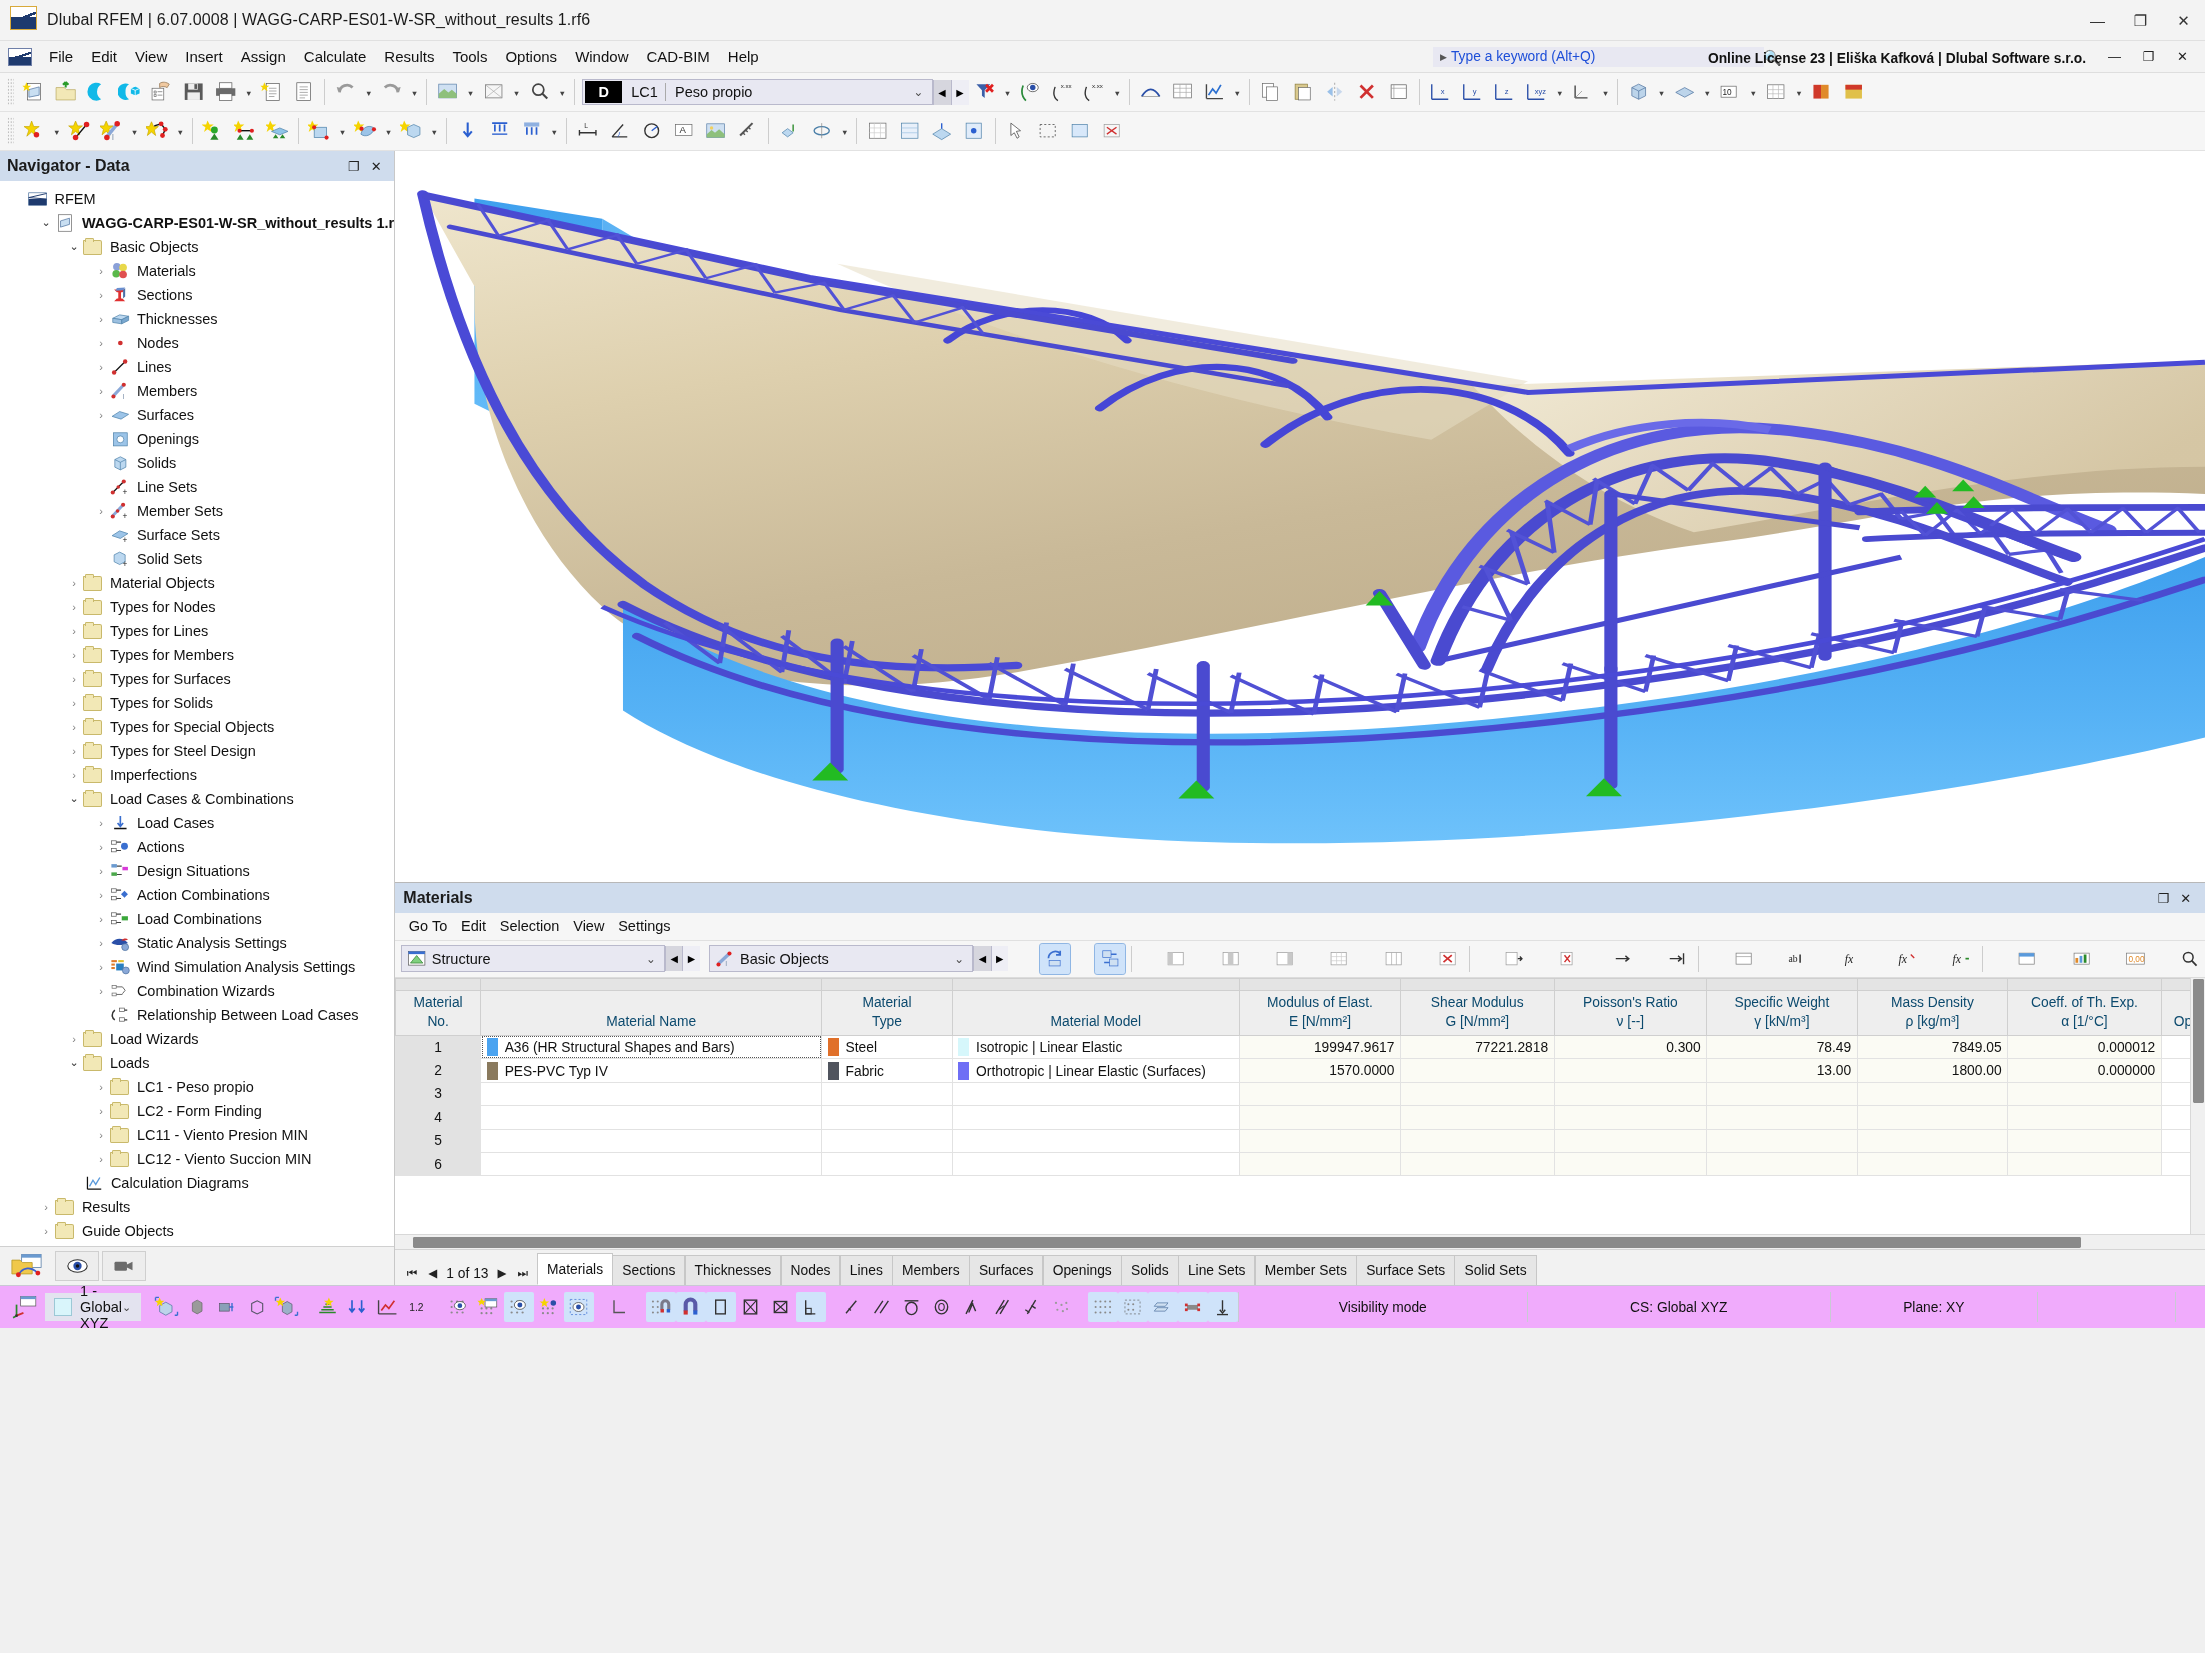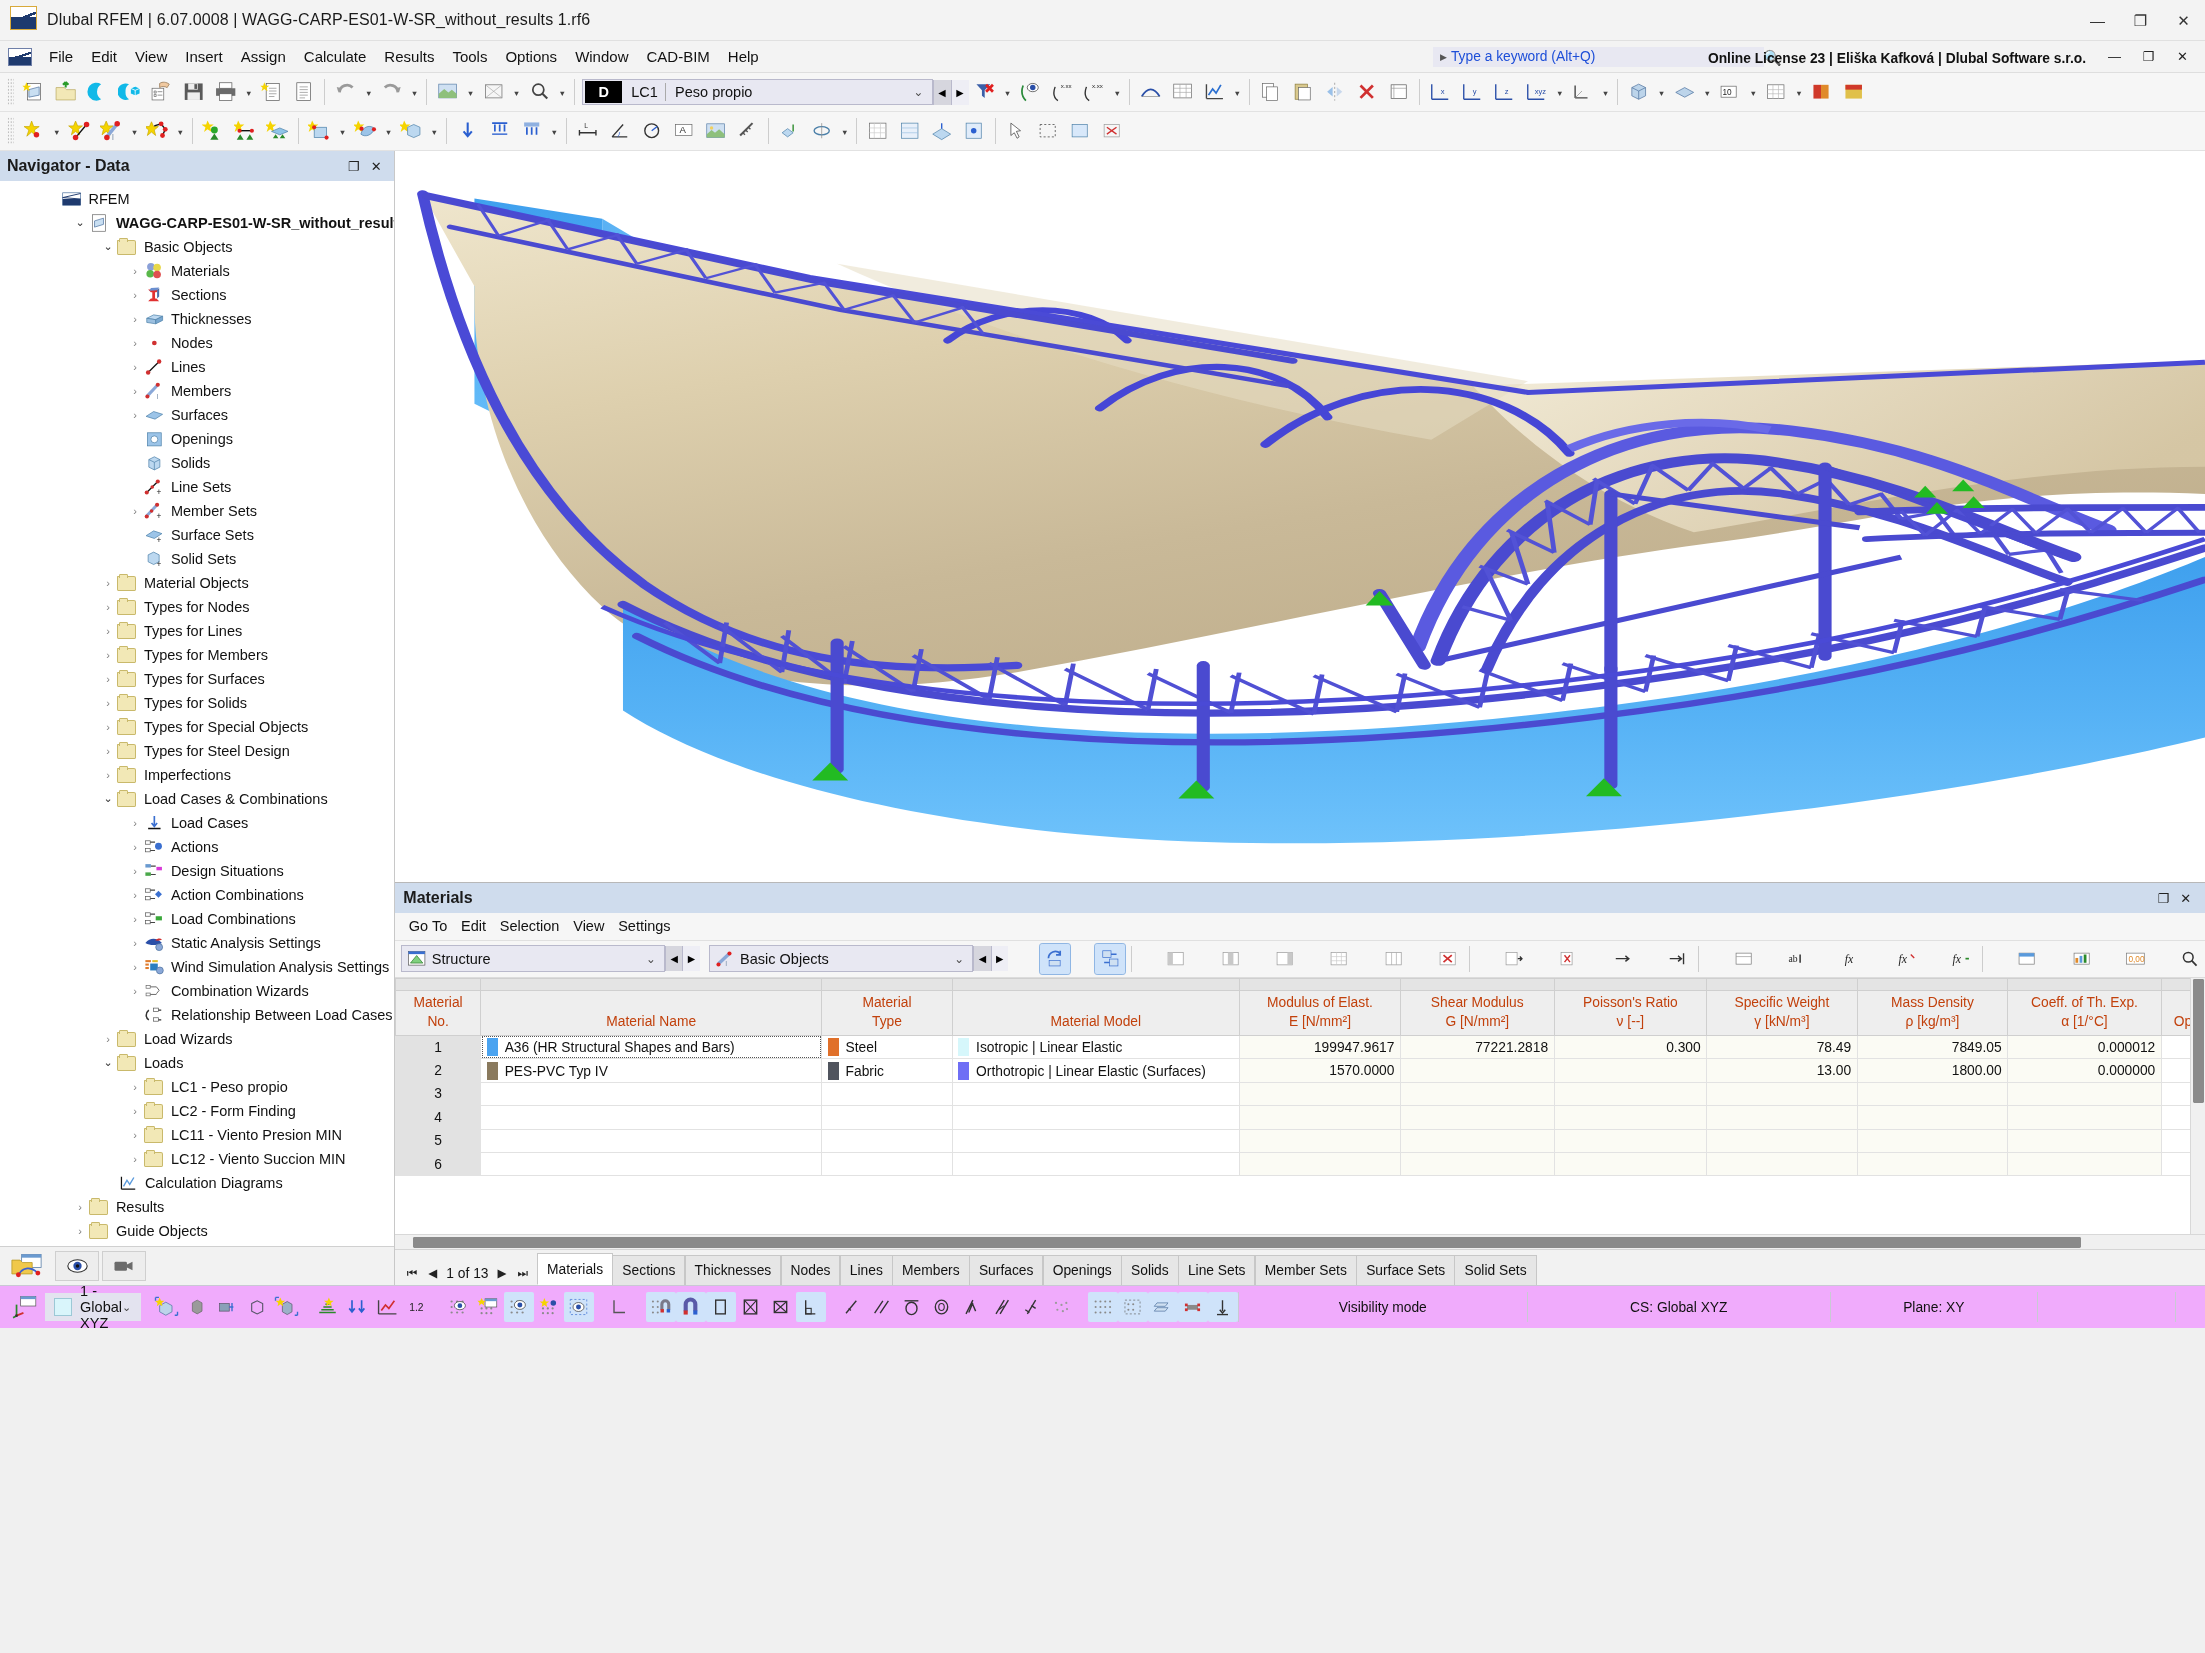--- a/index.html
+++ b/index.html
@@ -95,21 +95,21 @@
   .nav {
     width:395px; background:#fff; display:flex; flex-direction:column;
     border-right:0.7px solid #c8c8c8; flex:none;
   }
   .nav-header {
     height:30px; background:#cfdced; display:flex; align-items:center;
     padding:0 6.9px; flex:none;
   }
   .nav-title { font-size:16px; font-weight:bold; color:#1b1b1b; flex:1; }
   .nav-hbtn { font-size:13px; color:#222; padding:0 5.5px; }
-  .nav-tree { flex:1; overflow:hidden; padding-top:5.5px; background:#fff;margin-left:34px; }
+  .nav-tree { flex:1; overflow:hidden; padding-top:5.5px; background:#fff; }
   .row { height:24px; display:flex; align-items:center; font-size:14.5px; color:#111; white-space:nowrap; }
   .chev { width:18px; text-align:center; font-size:11px; color:#808080; flex:none; }
   .chev.open { color:#333; }
   .nochev { width:18px; flex:none; }
   .tico { width:20.7px; height:18px; margin-right:6.2px; position:relative; flex:none; }
   .folder { width:18.6px; height:14.5px; background:#f2e8b6; border:0.7px solid #c9b96b;
     border-radius:0.7px 2.1px 1.4px 1.4px; position:relative; margin-top:2.8px; }
   .folder::before { content:""; position:absolute; top:-3.4px; left:0.7px; width:7.6px; height:3.4px;
     background:#f2e8b6; border:0.7px solid #c9b96b; border-bottom:none; border-radius:1.4px 1.4px 0 0; }
   .lbl { color:#111; }
@@ -140,21 +140,21 @@
   .selbox .sb-txt { font-size:14.5px; flex:1; color:#111; }
   .mp-toolbar { display:flex; align-items:center; gap:1.4px; padding-left:9.6px; }
   .mbtn { width:30px; height:30px; display:flex; align-items:center; justify-content:center;
     border-radius:2.1px; flex:none;margin-left:23px; }
   .mbtn.on { background:#cfe3fa; outline:0.7px solid #8fb6e4; }
 
   
   .tablewrap { flex:1; overflow:hidden; background:#fff; position:relative; }
   table.grid { border-collapse:collapse; width:100%; table-layout:fixed; font-size:13.8px; }
   table.grid th {
-    background:#eeeeee; border:0.7px solid #cfcfcf; font-weight:normal; color:#c2410c;
+    background:#eeeeee; border:0.7px solid #cfcfcf; font-weight:normal; color:#0c4a6e;
     height:45px; padding:1.4px 4.1px; line-height:1.35; vertical-align:middle;
   }
   table.grid th.top { height:12.4px; padding:0; border-bottom:none; background:#e4e4e4;}
   table.grid td { border:0.7px solid #e2e2e2; height:23.4px; padding:1.4px 5.5px; color:#111;
     white-space:nowrap; overflow:hidden; }
   td.rownum { background:#e2e2e2; text-align:center; border:0.7px solid #cfcfcf; }
   td.num { text-align:right; background:#fbfbf4; }
   .swatch { display:inline-block; width:11px; height:18px; vertical-align:-4.1px; margin-right:6.9px; }
   td.sel-cell { outline:1.4px dotted #555; outline-offset:-2.1px; }
   .hscroll { height:15px; background:#f0f0f0; border-top:0.7px solid #d8d8d8; position:relative; }

